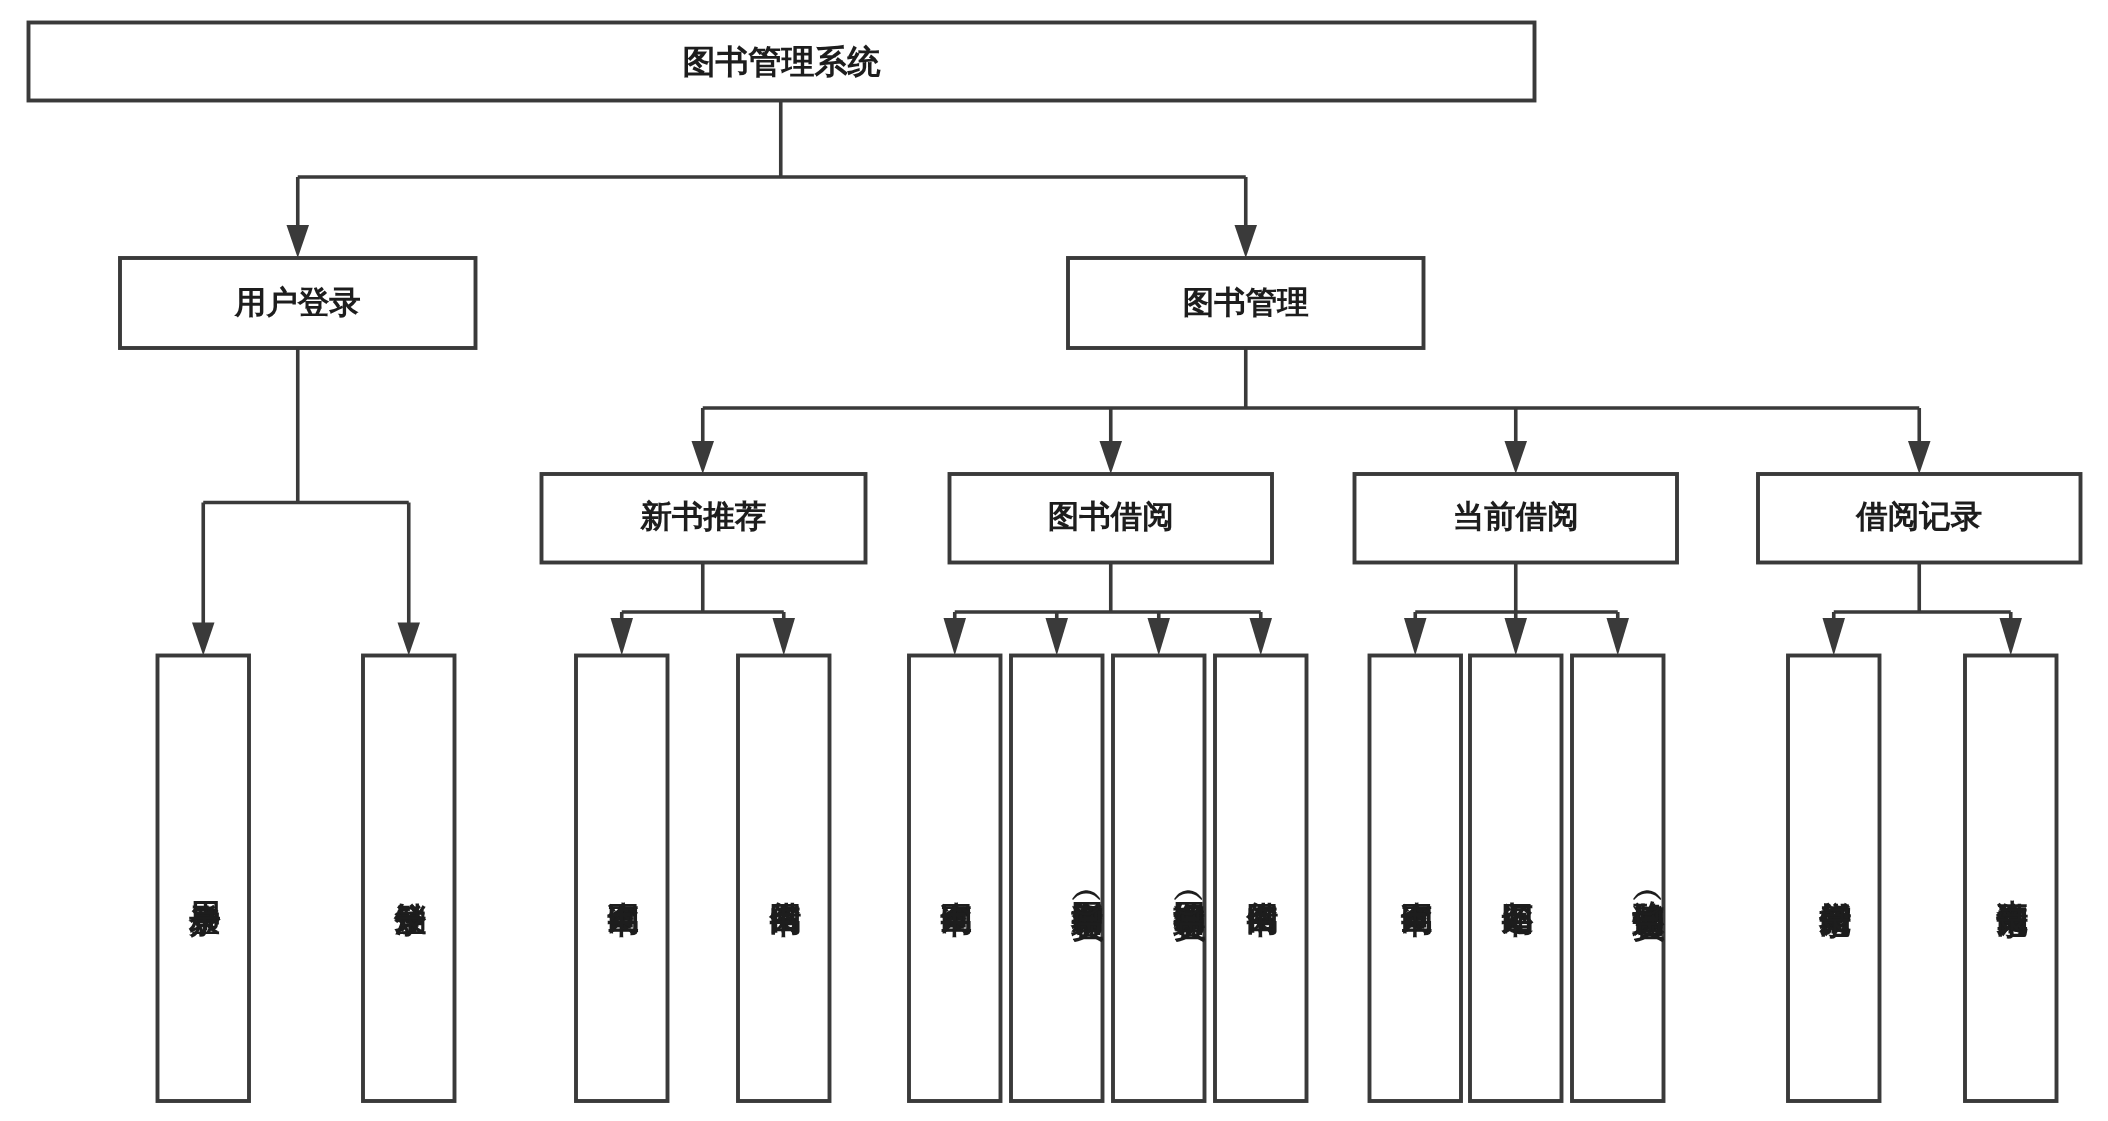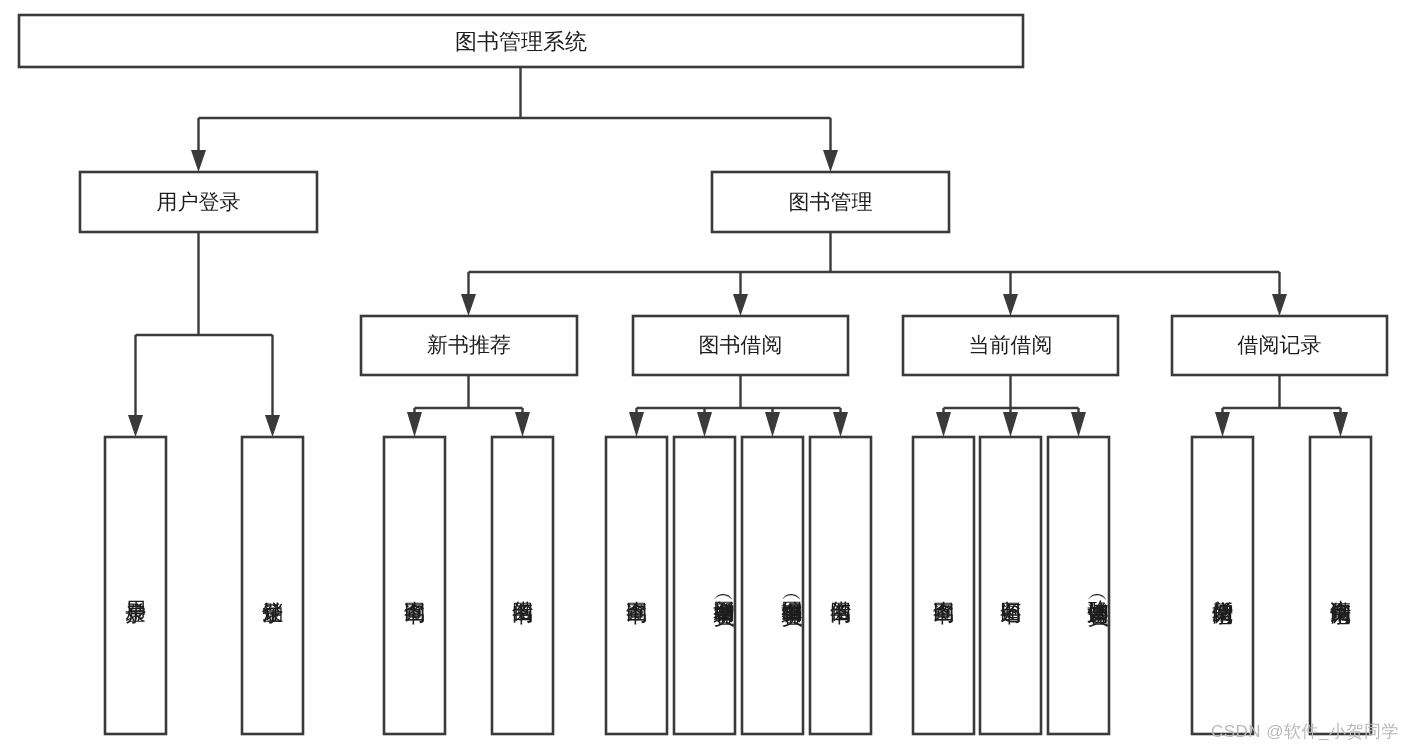--- a/index.html
+++ b/index.html
@@ -11,20 +11,21 @@
     width: 1405px;
     height: 747px;
     font-family: "Liberation Sans", sans-serif;
     overflow: hidden;
   }
   #diagram-root {
     position: relative;
     width: 1405px;
     height: 747px;
     background: #ffffff;
+    font-weight: bold;
   }
   svg#flow-svg {
     position: absolute;
     left: 0;
     top: 0;
     width: 1405px;
     height: 747px;
     display: block;
   }
   .node-box {
@@ -229,15 +230,14 @@
   <div class="leaf-label" style="left:742px; top:441px; width:61px; height:293px; display:flex; align-items:flex-start; justify-content:center;">编辑图书（管理员）</div>
   <div class="leaf-label" style="left:810px; top:437px; width:61px; height:297px; display:flex; align-items:center; justify-content:center;">借阅图书</div>
 
   <div class="leaf-label" style="left:913px; top:437px; width:61px; height:297px; display:flex; align-items:center; justify-content:center;">查询图书</div>
   <div class="leaf-label" style="left:980px; top:437px; width:61px; height:297px; display:flex; align-items:center; justify-content:center;">归还图书</div>
   <div class="leaf-label" style="left:1048px; top:441px; width:61px; height:293px; display:flex; align-items:flex-start; justify-content:center;">确认归还（管理员）</div>
 
   <div class="leaf-label" style="left:1192px; top:437px; width:61px; height:297px; display:flex; align-items:center; justify-content:center;">新增借阅记录</div>
   <div class="leaf-label" style="left:1310px; top:437px; width:61px; height:297px; display:flex; align-items:center; justify-content:center;">查询借阅记录</div>
 
-  <div class="watermark">CSDN @软件_小贺同学</div>
 
 </div>
 
 </body></html>

